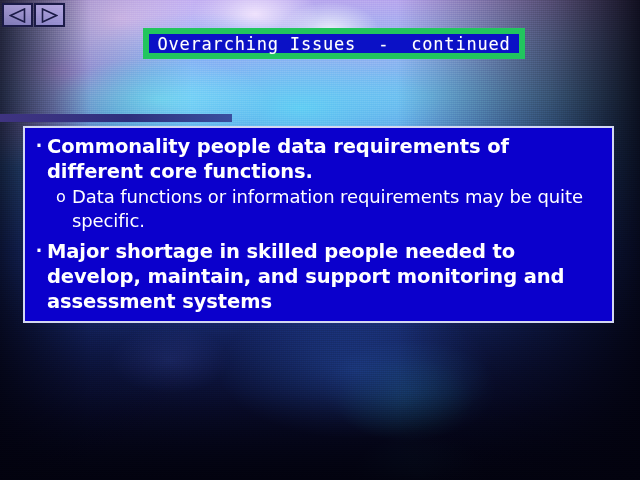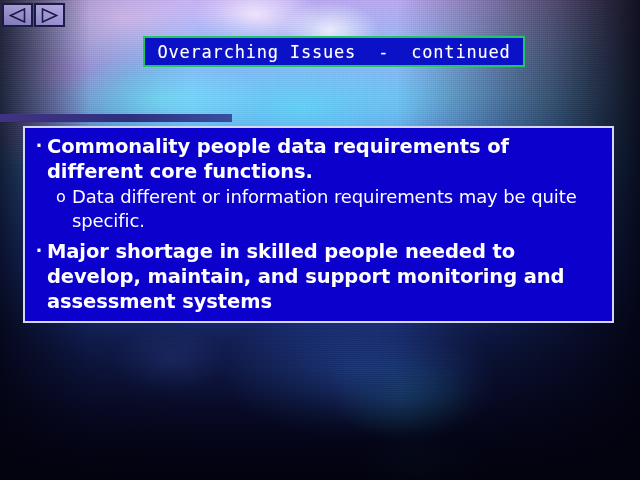--- a/index.html
+++ b/index.html
@@ -102,26 +102,26 @@
     width: 232px;
     height: 8px;
     background: linear-gradient(to right, rgba(64,52,132,0.95) 0%, rgba(43,40,120,0.95) 55%, rgba(52,66,150,0.9) 100%);
     z-index: 4;
   }
 
   
   #title-banner {
     position: absolute;
     left: 143px;
-    top: 36px;
+    top: 28px;
     width: 382px;
     height: 31px;
     box-sizing: border-box;
     background: #0b11c6;
-    border: 2px solid #22c55e;
+    border: 6px solid #22c55e;
     display: flex;
     align-items: center;
     justify-content: center;
     z-index: 8;
   }
   #title-text {
     color: #ffffff;
     font-family: "DejaVu Sans Mono", monospace;
     font-size: 17px;
     font-weight: 400;
@@ -220,21 +220,21 @@
   <div id="content-box">
 
     <div class="bullet-row bullet-l1">
       <span class="marker">·</span>
       <span class="btext">Commonality people data requirements of different core functions.</span>
     </div>
 
     <div class="sub-list">
       <div class="bullet-row bullet-l2">
         <span class="marker">o</span>
-        <span class="btext">Data different or information requirements may be quite specific.</span>
+        <span class="btext">Data functions or information requirements may be quite specific.</span>
       </div>
     </div>
 
     <div class="bullet-row bullet-l1" style="margin-top:6px;">
       <span class="marker">·</span>
       <span class="btext">Major shortage in skilled people needed to develop, maintain, and support monitoring and assessment systems</span>
     </div>
 
   </div>
 

